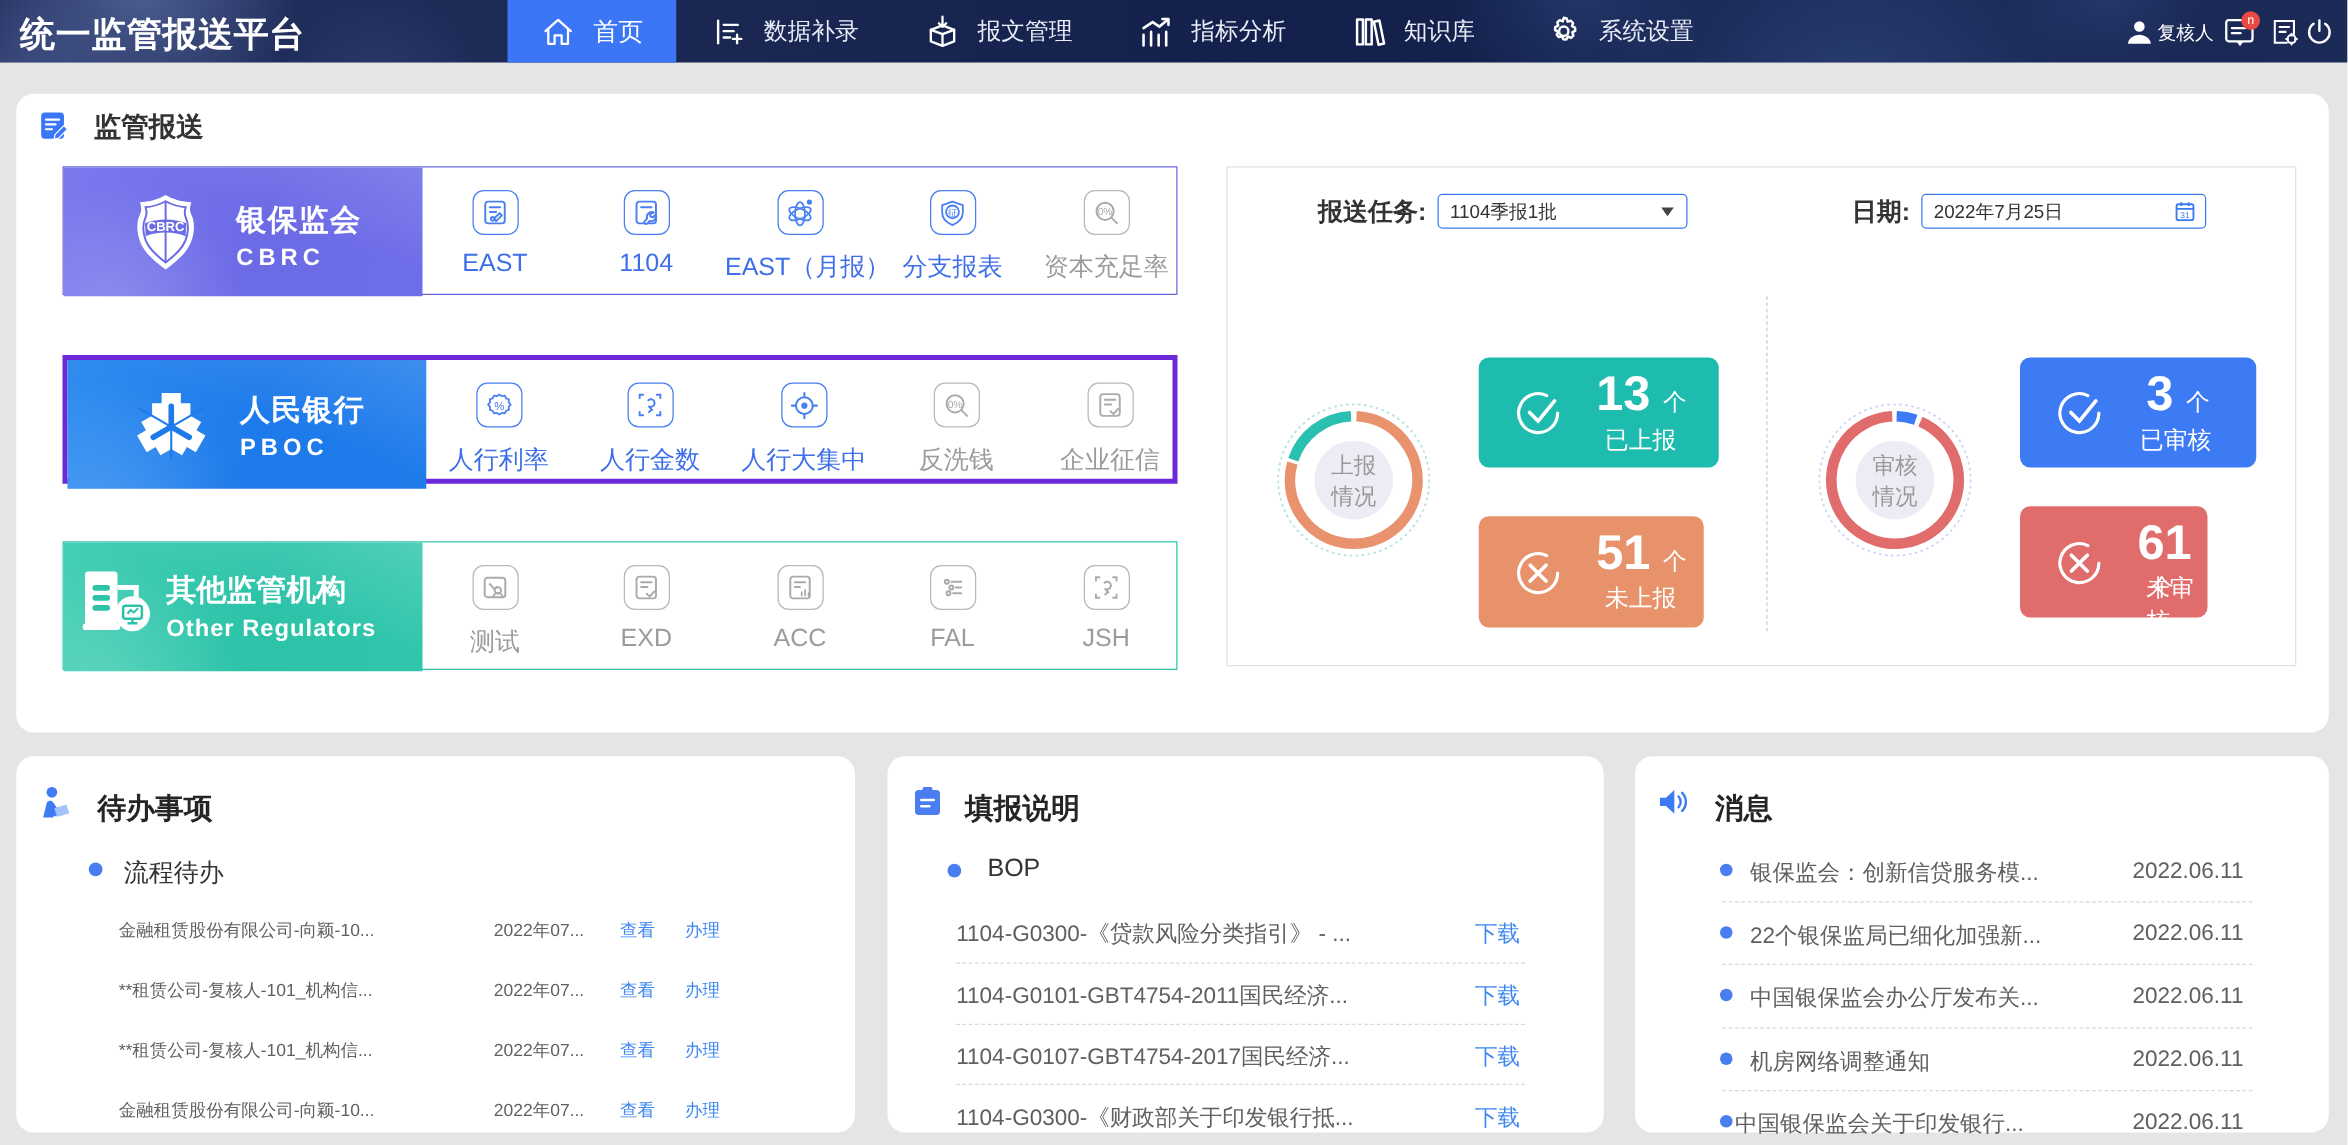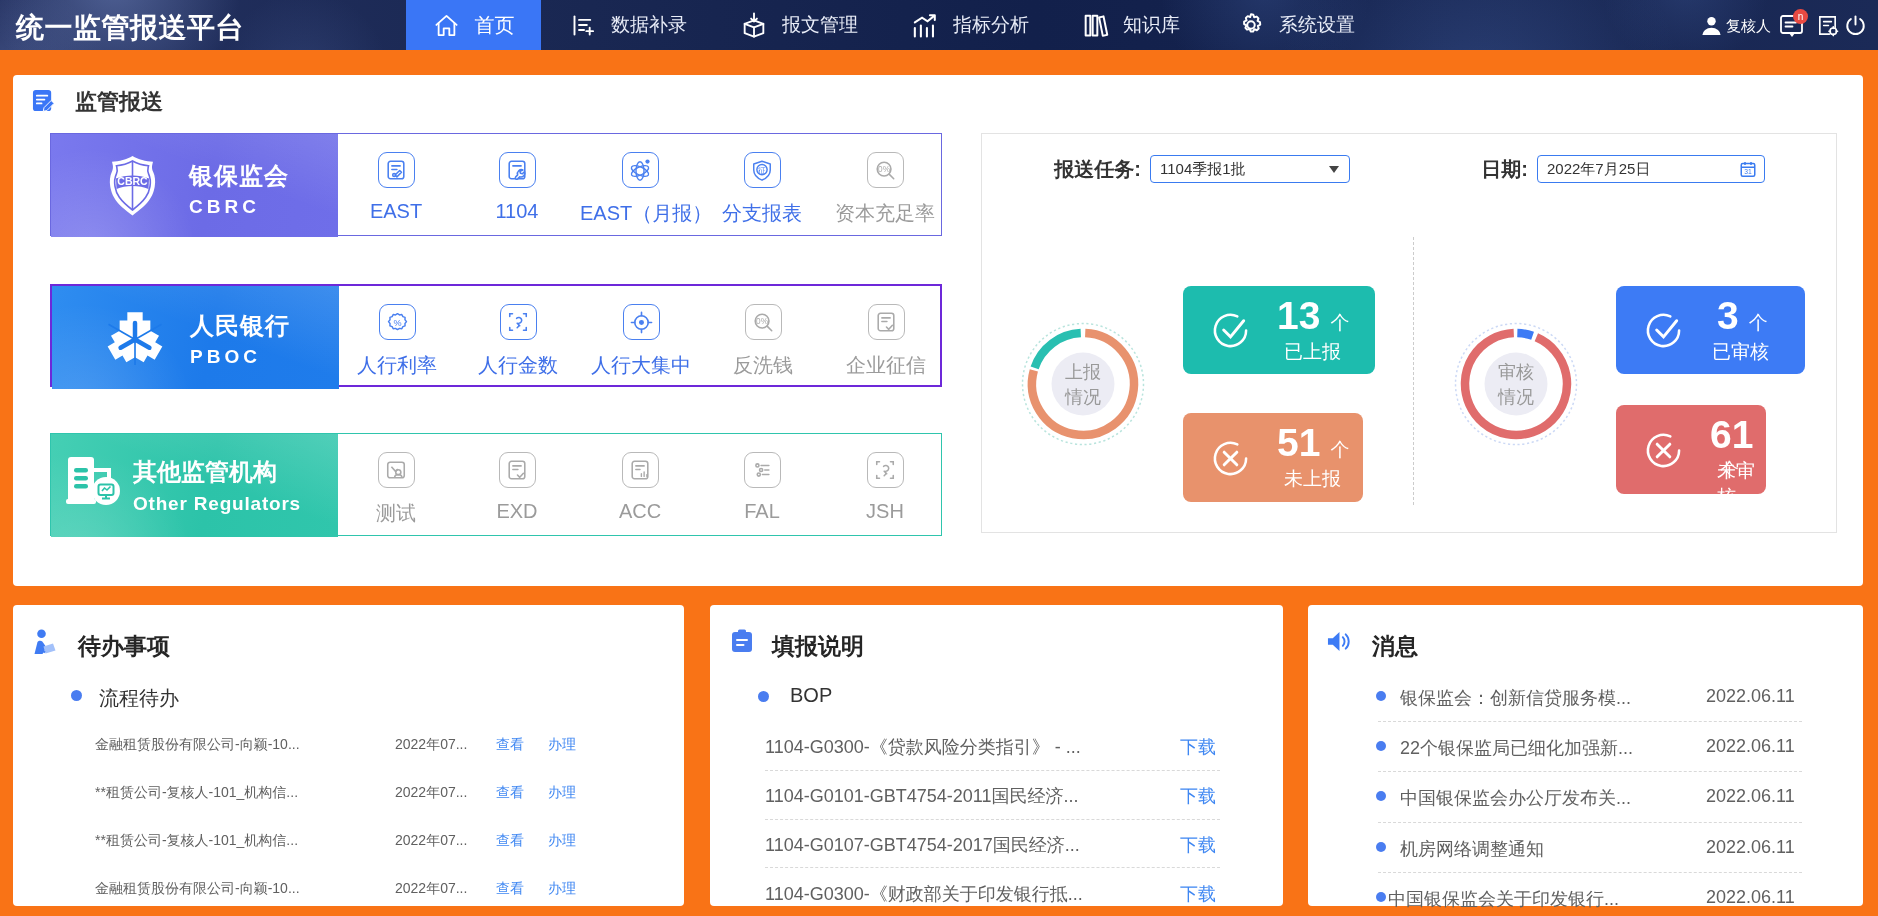--- a/index.html
+++ b/index.html
@@ -1,34 +1,34 @@
 <!DOCTYPE html>
 <html lang="zh"><head>
 <meta charset="utf-8">
 <title>统一监管报送平台</title>
 <style>
 *{margin:0;padding:0;box-sizing:border-box;}
 html,body{width:1878px;height:916px;font-family:"Liberation Sans",sans-serif;}
-#app{position:relative;width:1878px;height:916px;background:#f97316;overflow:hidden;}
+#app{position:relative;width:1878px;height:916px;background:#e5e5e5;overflow:hidden;}
 .abs{position:absolute;}
 #nav{left:0;top:0;width:1878px;height:50px;
 background:
 radial-gradient(circle 175px at 115px -15px, rgba(122,143,200,.50), rgba(122,143,200,0) 72%),
 radial-gradient(circle 135px at 15px 80px, rgba(122,143,200,.33), rgba(122,143,200,0) 70%),
 radial-gradient(circle 120px at 305px 75px, rgba(100,125,190,.18), rgba(100,125,190,0) 70%),
 radial-gradient(circle 270px at 1480px 95px, rgba(85,120,195,.32), rgba(85,120,195,0) 75%),
 radial-gradient(circle 150px at 1265px -10px, rgba(85,120,195,.24), rgba(85,120,195,0) 70%),
 radial-gradient(circle 120px at 1685px -15px, rgba(85,120,195,.22), rgba(85,120,195,0) 70%),
 linear-gradient(90deg,#243160 0%,#1a2853 28%,#12204b 55%,#16244f 78%,#1b2a57 100%);}
 #nav .title{left:16px;top:9px;font-size:28px;font-weight:bold;color:#fff;letter-spacing:0.5px;}
 .navitem{top:0;height:50px;display:flex;align-items:center;color:#e9edf8;font-size:19px;}
 .navitem svg{margin-right:14px;}
 #activetab{left:406px;top:0;width:135px;height:50px;background:#3a76f6;display:flex;align-items:center;justify-content:center;color:#fff;font-size:20px;}
 #activetab svg{margin-right:15px;}
-.card{background:#fff;border-radius:4px;}
+.card{background:#fff;border-radius:14px;}
 .seg-row{left:50px;width:892px;height:103px;background:#fff;}
 .seg-left{left:0;top:0;width:287px;height:103px;color:#fff;overflow:hidden;}
 .seg-item{width:120px;text-align:center;}
 .seg-item .sq{margin:0 auto;width:37px;height:36px;border-radius:9px;border:1.5px solid #4a80f0;display:flex;align-items:center;justify-content:center;}
 .seg-item.gray .sq{border-color:#b9b9b9;}
 .seg-item .lbl{margin-top:12px;font-size:20px;color:#3f6fe8;white-space:nowrap;}
 .seg-item.gray .lbl{color:#9b9b9b;}
 .statcard{border-radius:8px;color:#fff;}
 .statcard .num{font-size:39px;font-weight:bold;}
 .statcard .ge{font-size:19px;margin-left:10px;}
@@ -201,21 +201,21 @@
           <svg width="22" height="22" viewBox="0 0 24 24" fill="none" stroke="#aaa" stroke-width="1.7">
             <circle cx="11" cy="11" r="7.5"></circle>
             <path d="M16.5 16.5 L21.5 21.5" stroke-linecap="round"></path>
             <text x="11" y="14.2" text-anchor="middle" font-size="9" fill="#aaa" stroke="none" font-family="Liberation Sans">0%</text>
           </svg>
         </div>
     <div class="lbl">资本充足率</div>
   </div>
 </div>
 
-<div class="abs seg-row" style="top:284px;border:2px solid #6d28d9;">
+<div class="abs seg-row" style="top:284px;border:4px solid #6d28d9;">
   <div class="abs seg-left" style="background:
     radial-gradient(circle 160px at 30px 130px, rgba(255,255,255,.16), rgba(255,255,255,0) 70%),
     linear-gradient(200deg, rgba(255,255,255,.14) 0%, rgba(255,255,255,0) 45%),
     linear-gradient(100deg,#2f8df0 0%,#1d7aea 55%,#1f7ceb 100%);">
     <svg class="abs" style="left:52px;top:23px;" width="62" height="56" viewBox="0 0 62 56">
       <g transform="translate(31,30.5) scale(1.18)">
         <g fill="#fff">
           <path d="M-13 -7.5 L-13 -16 L-6.5 -16 L-6.5 -23 L6.5 -23 L6.5 -16 L13 -16 L13 -7.5 L3 -1.7 L-3 -1.7 Z"></path>
           <g transform="rotate(120)">
                 <path d="M-13 -7.5 L-13 -16 L-6.5 -16 L-6.5 -23 L6.5 -23 L6.5 -16 L13 -16 L13 -7.5 L3 -1.7 L-3 -1.7 Z"></path>

